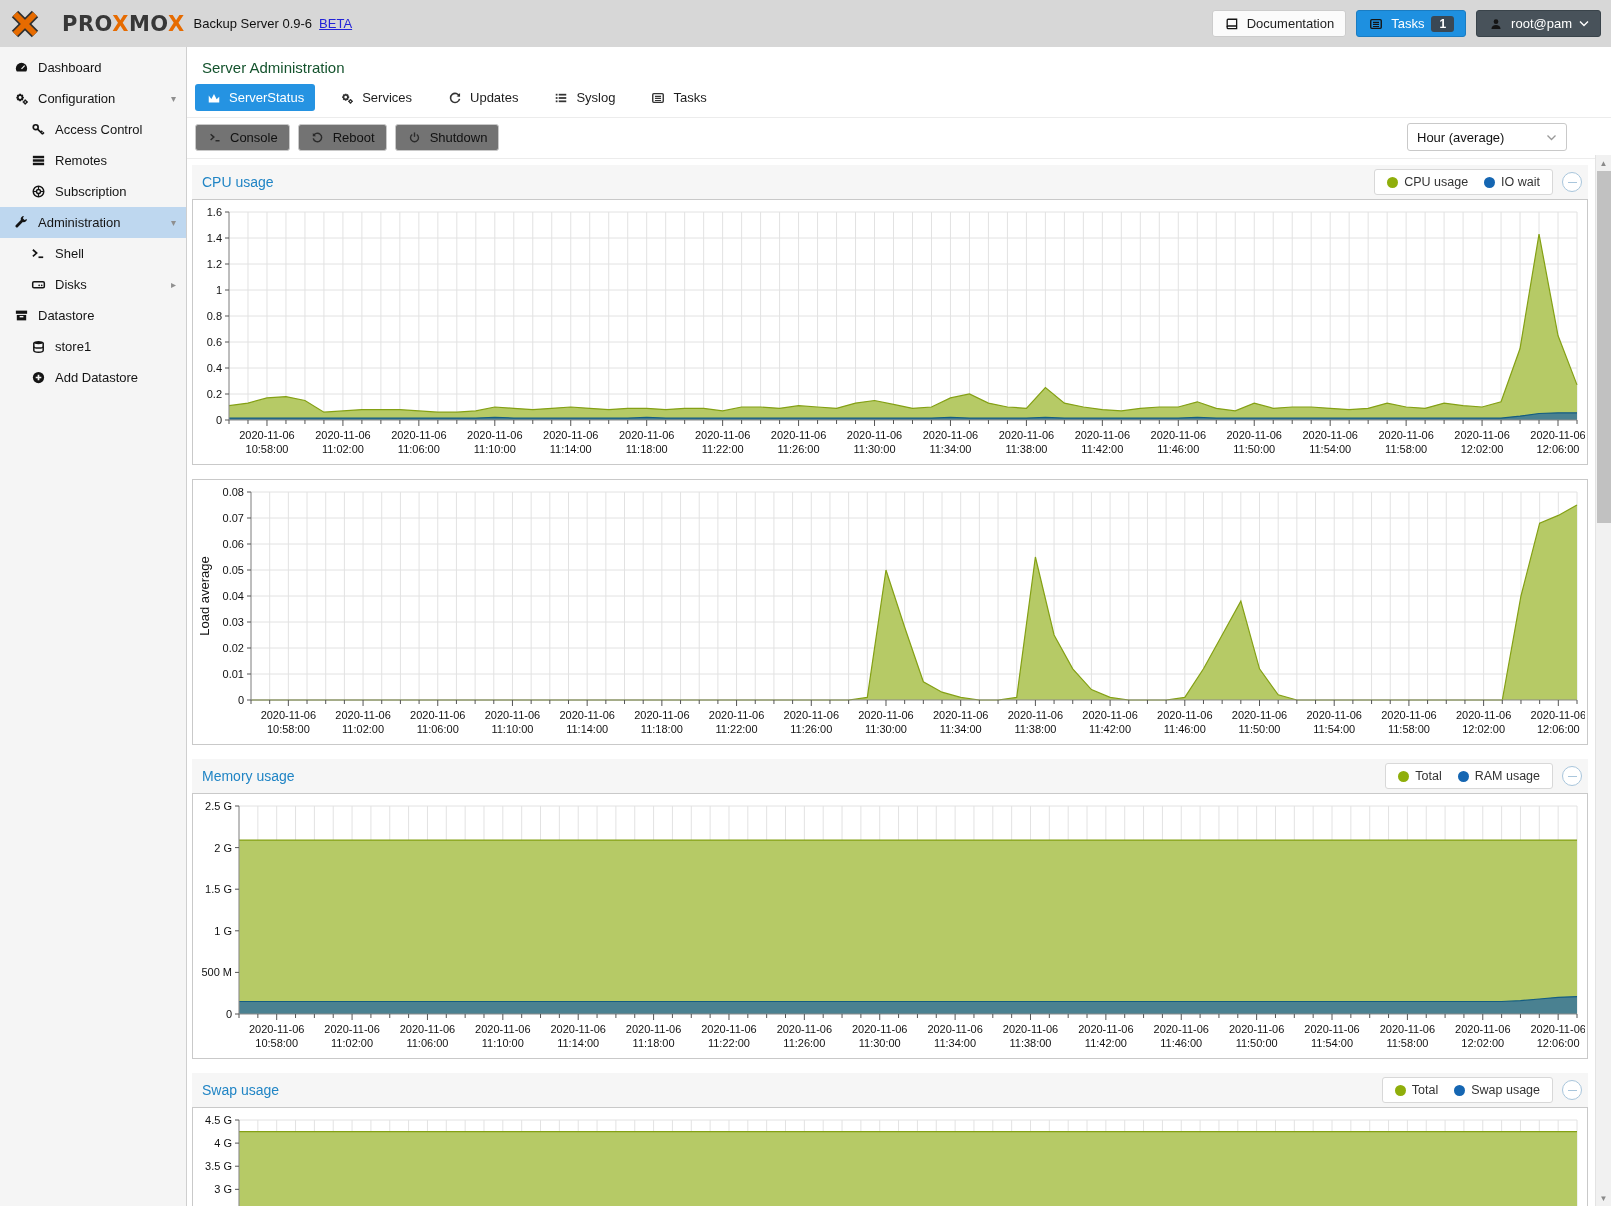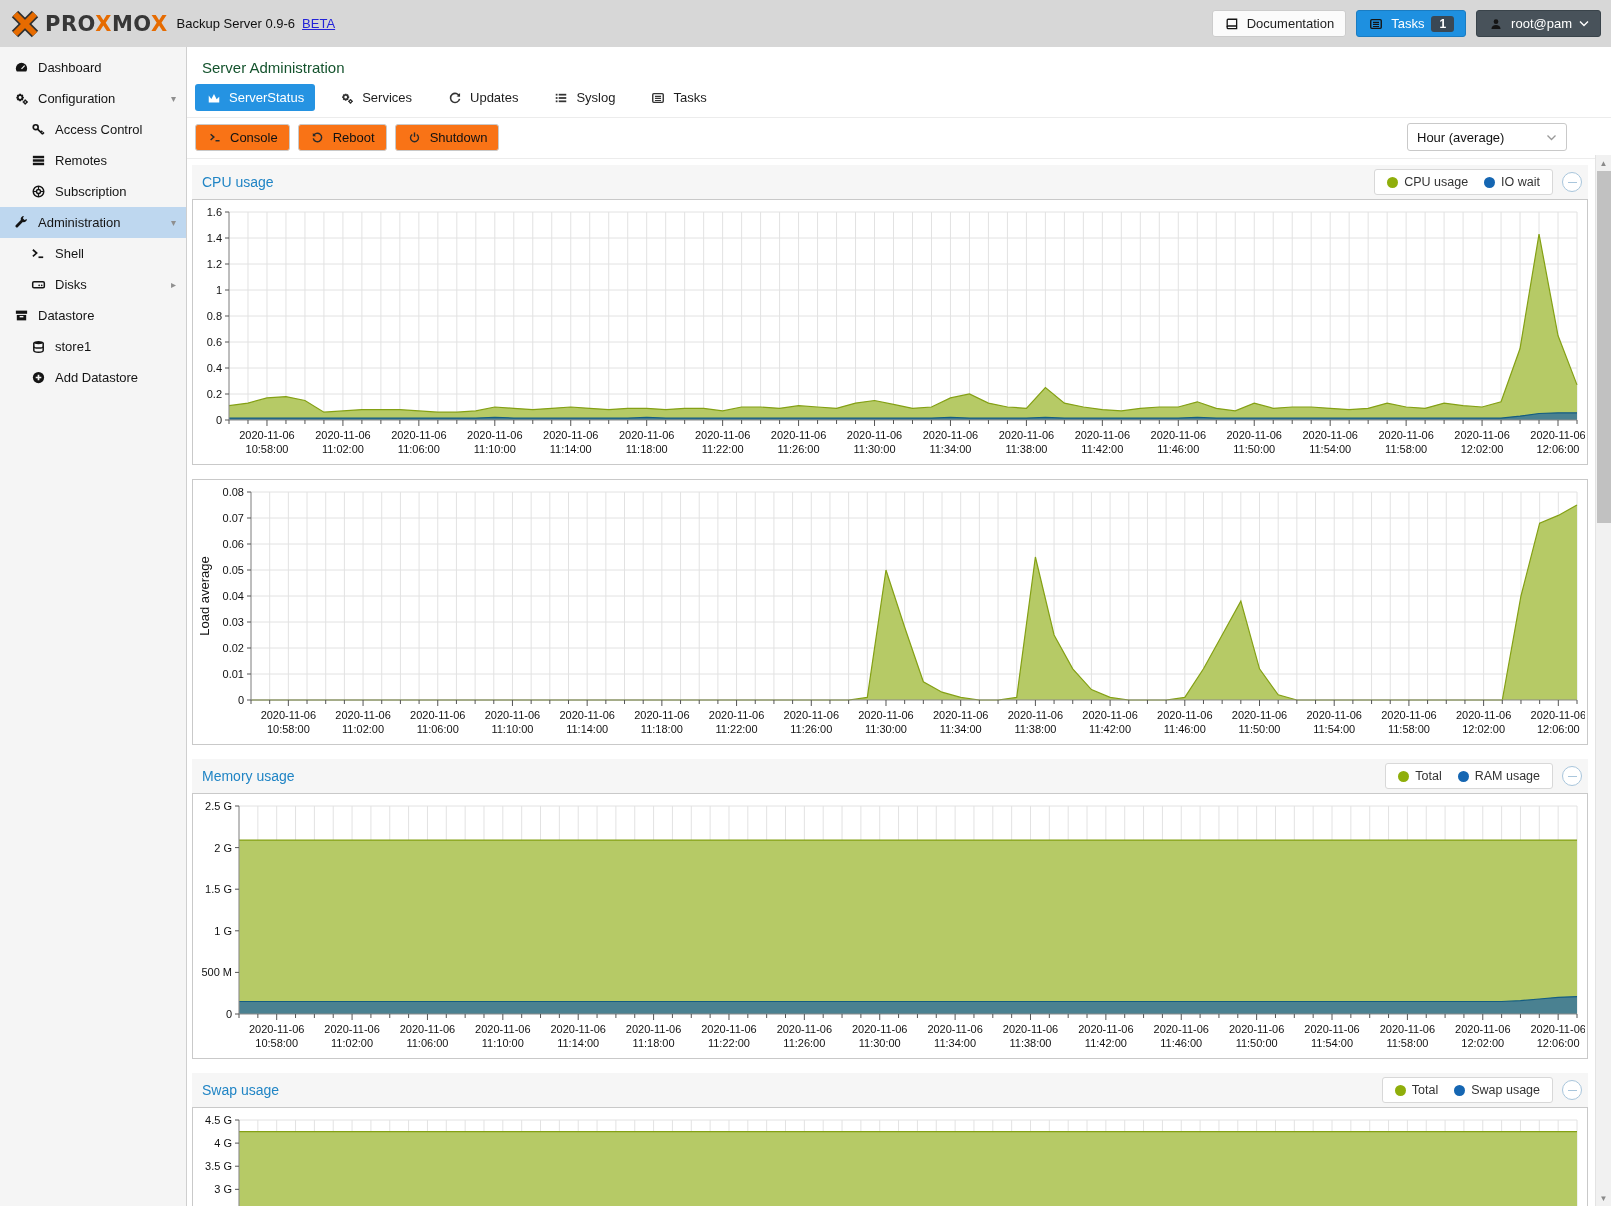--- a/index.html
+++ b/index.html
@@ -1,20 +1,20 @@
 <!DOCTYPE html>
 <html><head>
 <meta charset="utf-8">
 <style>
   * { box-sizing: border-box; margin: 0; padding: 0; }
   html,body { width:1611px; height:1206px; overflow:hidden; background:#fff;
     font-family:"Liberation Sans", sans-serif; color:#111; }
   
   .topbar { height:47px; background:#d7d7d7; display:flex; align-items:center; padding:0 10px; }
-  .logo { display:flex; align-items:center; gap:5px; }
+  .logo { display:flex; align-items:center; gap:22px; }
   .brand { font-family:"DejaVu Sans", sans-serif; font-weight:bold; font-size:21px; color:#373737; letter-spacing:.5px; }
   .brand .orange { color:#e66b00; }
   .product { font-size:13px; color:#101010; margin-left:9px; }
   .beta { font-size:13px; color:#2323d8; text-decoration:underline; margin-left:7px; cursor:pointer; }
   .topbar-right { margin-left:auto; display:flex; align-items:flex-start; gap:10px; }
   .tb-btn { height:27px; display:inline-flex; align-items:center; gap:7px; padding:0 11px;
     border-radius:3px; font-size:13px; cursor:pointer; border:1px solid transparent; }
   .tb-doc { background:#fbfbfb; border-color:#cccccc; color:#222; }
   .tb-tasks { background:#1e90e0; border-color:#1a7cc2; color:#fff; }
   .badge { background:#3a4854; color:#fff; border-radius:3px; padding:1px 8px; font-size:12px; font-weight:bold; }
@@ -34,21 +34,21 @@
   
   .page-title { padding:12px 12px 1px 15px; font-size:15px; color:#14532d; }
   .tabbar { display:flex; align-items:center; gap:13px; padding:7px 8px 6px 8px; }
   .tab { display:inline-flex; align-items:center; gap:7px; padding:6px 11px; border-radius:3px;
     font-size:13px; color:#1d1d1d; cursor:pointer; }
   .tab .icon { color:#333; }
   .tab.active { background:#2593e2; color:#fff; }
   .tab.active .icon { color:#fff; }
   .toolbar { display:flex; align-items:center; gap:8px; padding:5px 8px 7px 8px;
     border-top:1px solid #ececec; border-bottom:1px solid #ececec; }
-  .btn { display:inline-flex; align-items:center; gap:7px; padding:5px 11px; background:#f97316;
+  .btn { display:inline-flex; align-items:center; gap:7px; padding:5px 11px; background:#737373;
     border:1px solid #c9c9c9; border-radius:3px; font-size:13px; color:#111; cursor:pointer; }
   .btn .icon { color:#2b2b2b; }
   .select { margin-left:auto; margin-right:36px; width:160px; height:28px; background:#fff;
     border:1px solid #c9c9c9; border-radius:3px; display:flex; align-items:center;
     justify-content:space-between; padding:0 9px; font-size:13px; cursor:pointer; }
   .select .chev-svg { color:#999; }
   
   .content { padding:6px 0 0 5px; margin-right:17px; }
   .panel { margin:0 6px 14px 0; }
   .panel-header { height:34px; background:#f6f6f6; display:flex; align-items:center; padding:0 6px 0 10px; }

